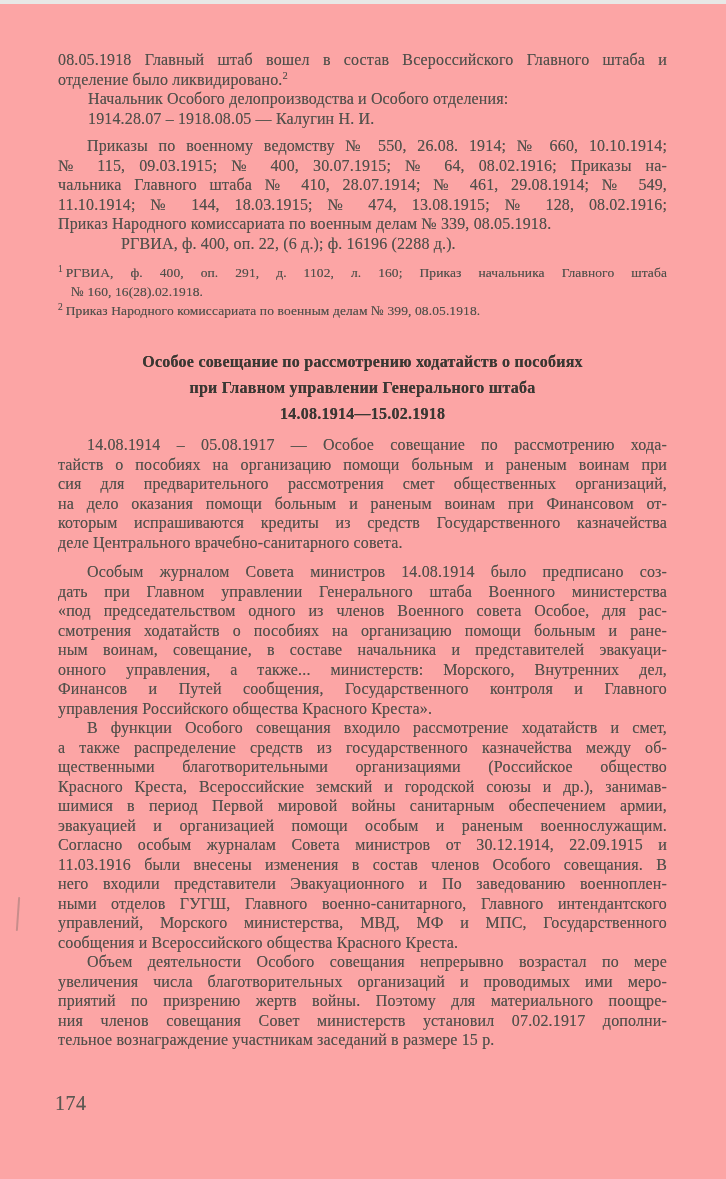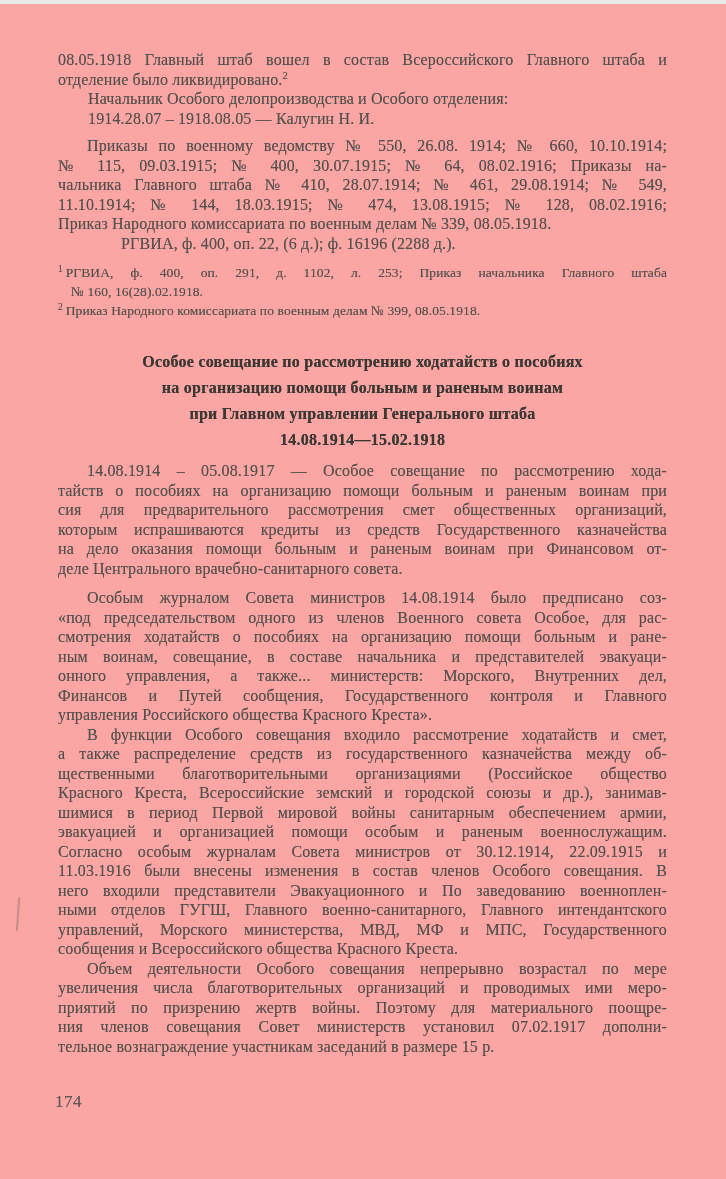--- a/index.html
+++ b/index.html
@@ -53,21 +53,21 @@
     text-align-last: center;
     letter-spacing: 0.25px;
     text-shadow: 0 0 0.5px rgba(50, 48, 42, 0.8);
   }
   .gap-sm { margin-top: 8px; }
   .gap-md { margin-top: 10px; }
   .page-number {
     position: absolute;
     left: 55px;
     top: 1088px;
-    font-size: 17px;
+    font-size: 20px;
     letter-spacing: 0.5px;
     color: #5a5852;
   }
   .scan-artifact {
     position: absolute;
     left: 17px;
     top: 893px;
     width: 1.5px;
     height: 34px;
     background: rgba(100, 98, 92, 0.35);
@@ -93,43 +93,43 @@
         <div class="line">№ 115, 09.03.1915; № 400, 30.07.1915; № 64, 08.02.1916; Приказы на-</div>
         <div class="line">чальника Главного штаба № 410, 28.07.1914; № 461, 29.08.1914; № 549,</div>
         <div class="line">11.10.1914; № 144, 18.03.1915; № 474, 13.08.1915; № 128, 08.02.1916;</div>
         <div class="line last">Приказ Народного комиссариата по военным делам № 339, 08.05.1918.</div>
       </div>
       <div class="block archive">
         <div class="line last">РГВИА, ф. 400, оп. 22, (6 д.); ф. 16196 (2288 д.).</div>
       </div>
       <div class="block footnotes">
         <div class="footnote">
-          <div class="fline first"><sup>1</sup><span>РГВИА, ф. 400, оп. 291, д. 1102, л. 253; Приказ начальника Главного штаба</span></div>
+          <div class="fline first"><sup>1</sup><span>РГВИА, ф. 400, оп. 291, д. 1102, л. 160; Приказ начальника Главного штаба</span></div>
           <div class="fline last">№ 160, 16(28).02.1918.</div>
         </div>
         <div class="footnote">
           <div class="fline first last"><sup>2</sup><span>Приказ Народного комиссариата по военным делам № 399, 08.05.1918.</span></div>
         </div>
       </div>
       <div class="block heading">
         <div class="line">Особое совещание по рассмотрению ходатайств о пособиях</div>
-        <div class="line">на организацию помощи больным и раненым воинам</div>
         <div class="line">при Главном управлении Генерального штаба</div>
         <div class="line last">14.08.1914—15.02.1918</div>
       </div>
       <div class="block para indent gap-sm">
         <div class="line">14.08.1914 – 05.08.1917  —  Особое совещание по рассмотрению хода-</div>
         <div class="line">тайств о пособиях на организацию помощи больным и раненым воинам при</div>
         <div class="line">сия для предварительного рассмотрения смет общественных организаций,</div>
+        <div class="line">на дело оказания помощи больным и раненым воинам при Финансовом от-</div>
         <div class="line">которым испрашиваются кредиты из средств Государственного казначейства</div>
-        <div class="line">на дело оказания помощи больным и раненым воинам при Финансовом от-</div>
         <div class="line last">деле Центрального врачебно-санитарного совета.</div>
       </div>
       <div class="block para indent gap-md">
         <div class="line">Особым журналом Совета министров 14.08.1914 было предписано соз-</div>
+        <div class="line">дать при Главном управлении Генерального штаба Военного министерства</div>
         <div class="line">«под председательством одного из членов Военного совета Особое, для рас-</div>
         <div class="line">смотрения ходатайств о пособиях на организацию помощи больным и ране-</div>
         <div class="line">ным воинам, совещание, в составе начальника и представителей эвакуаци-</div>
         <div class="line">онного управления, а также... министерств: Морского, Внутренних дел,</div>
         <div class="line">Финансов и Путей сообщения, Государственного контроля и Главного</div>
         <div class="line last">управления Российского общества Красного Креста».</div>
       </div>
       <div class="block para indent">
         <div class="line">В функции Особого совещания входило рассмотрение ходатайств и смет,</div>
         <div class="line">а также распределение средств из государственного казначейства между об-</div>

